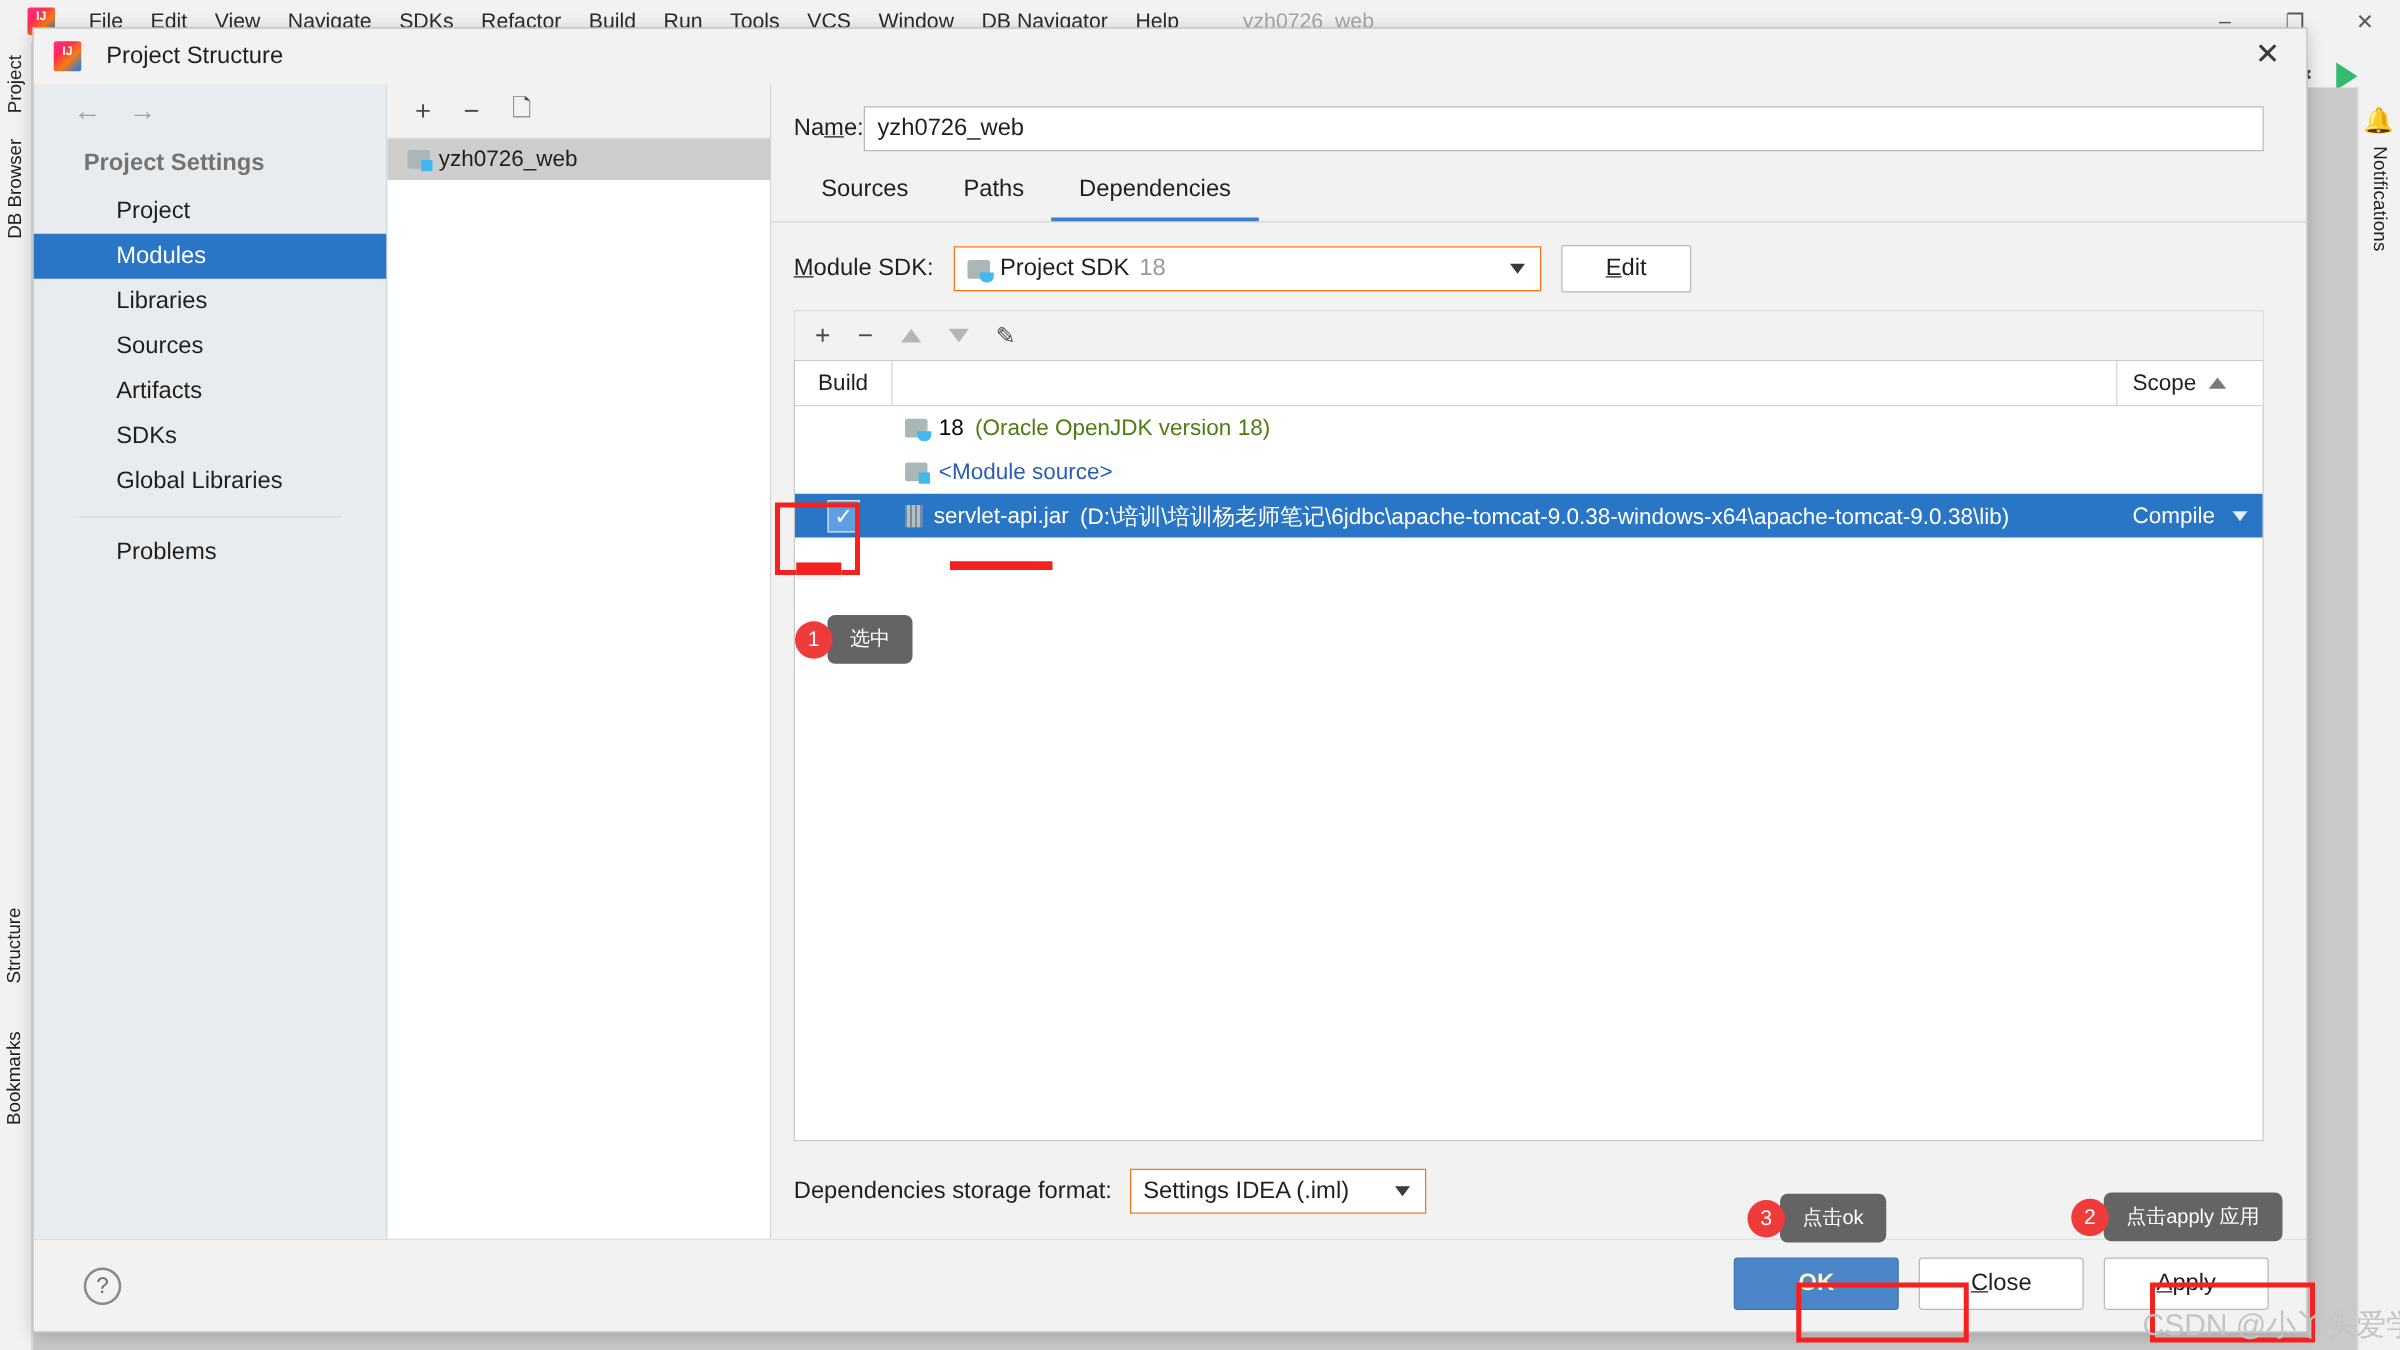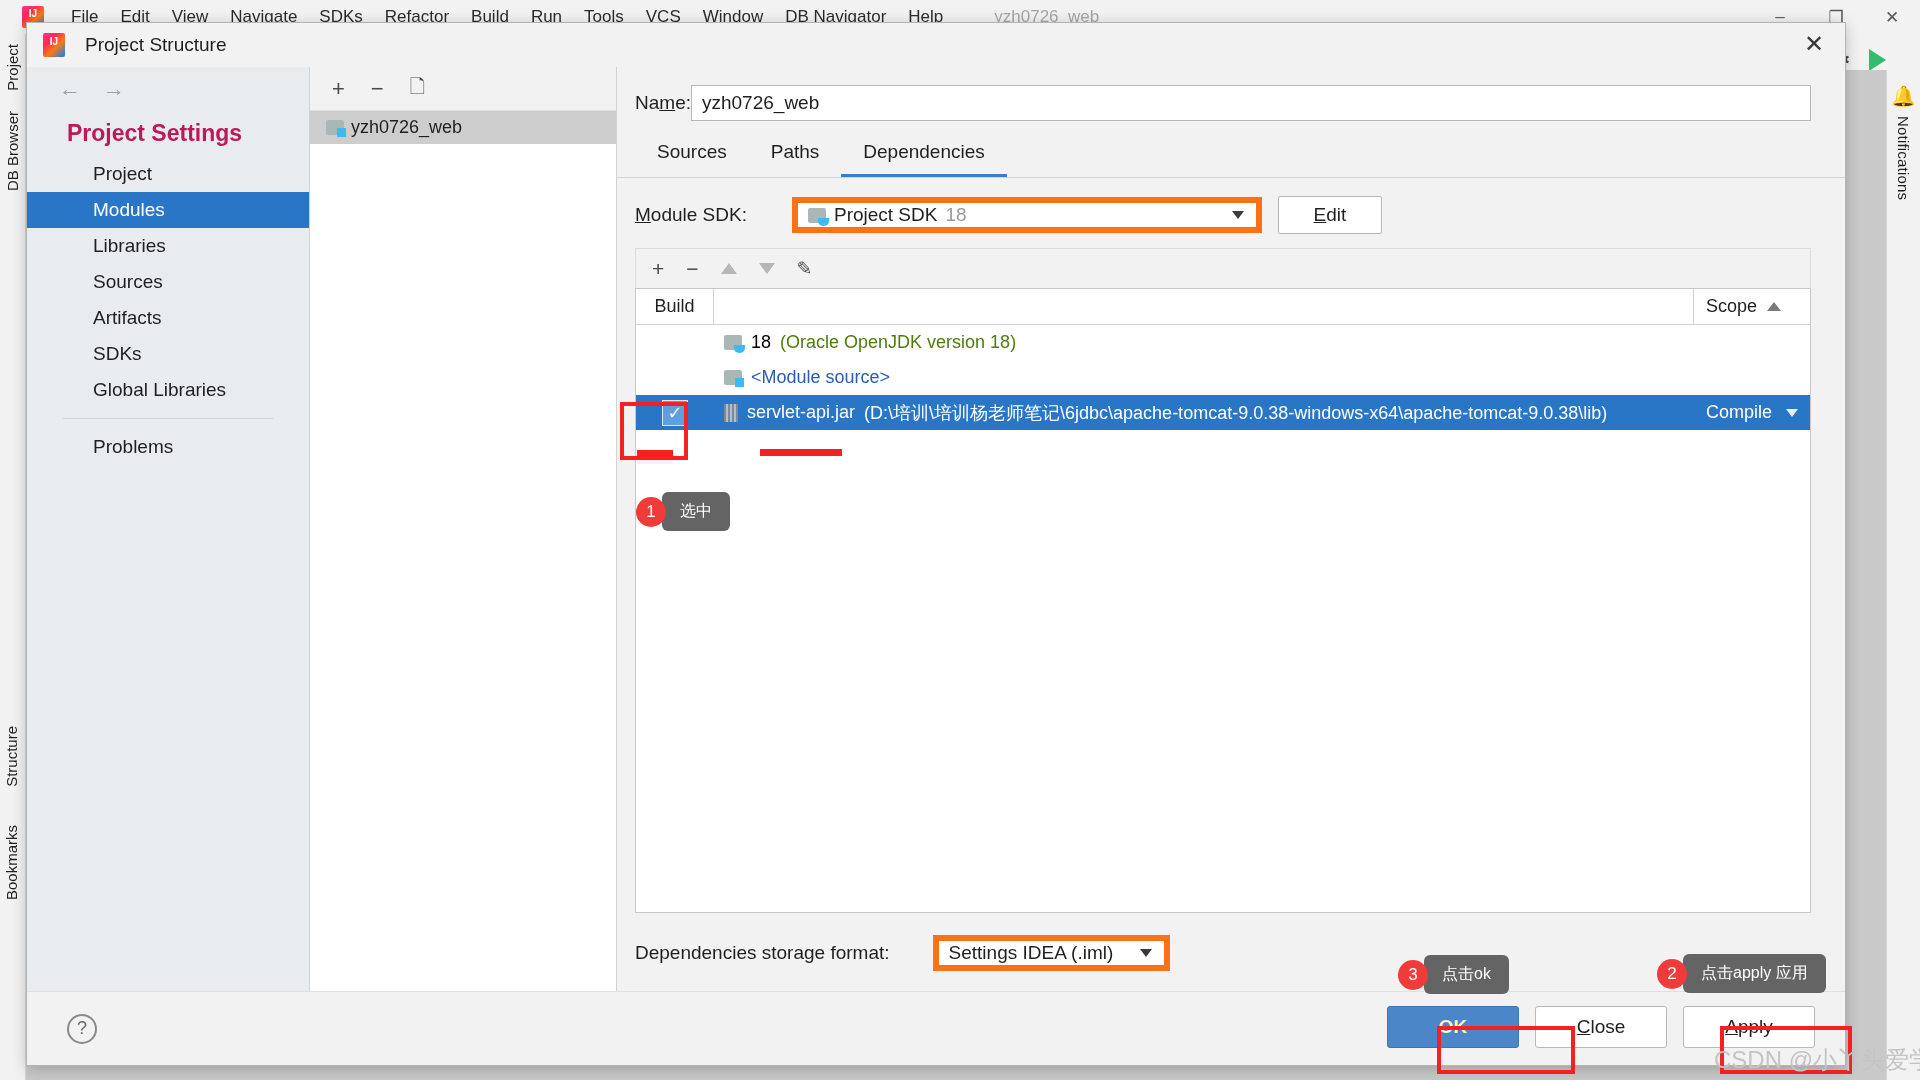--- a/index.html
+++ b/index.html
@@ -103,21 +103,21 @@
   
   .settings-pane {
     width: 283px; background: #e8ecef; border-right: 1px solid #cfd3d6;
     display: flex; flex-direction: column; flex: none;
   }
   .nav-arrows {
     height: 44px; display: flex; align-items: center; gap: 22px;
     padding-left: 32px; color: #9aa0a6; font-size: 22px;
   }
   .set-group {
-    font-weight: bold; font-size: 23px; color: #be185d;
+    font-weight: bold; font-size: 19px; color: #737373;
     padding: 9px 0 9px 40px;
   }
   .set-item {
     font-size: 19px; color: #1f1f1f; padding: 7px 0 7px 66px;
   }
   .set-item.active { background: #2a76c6; color: #ffffff; }
   .set-sep { height: 1px; background: #d2d7da; margin: 10px 36px 10px 36px; }
 
   
   .modules-pane {
@@ -163,23 +163,23 @@
     font-size: 19px; color: #1f1f1f; padding: 10px 22px 11px 22px;
     border-bottom: 3px solid transparent;
   }
   .tab.active { border-bottom-color: #3d7cc9; }
 
   .dep-area { flex: 1; display: flex; flex-direction: column; padding: 0 34px 0 18px; min-height: 0; }
 
   .sdk-row { display: flex; align-items: center; gap: 16px; padding: 18px 0 14px 0; }
   .sdk-label { font-size: 19px; color: #1f1f1f; }
   .combo {
-    height: 36px; background: #fff; border: 6px solid #f97316;
+    height: 36px; background: #fff; border: 1px solid #f97316;
     display: flex; align-items: center; padding: 0 10px; gap: 8px;
-    font-size: 19px; color: #1f1f1f; position: relative; margin-left: 29px;
+    font-size: 19px; color: #1f1f1f; position: relative;
   }
   .combo .caret {
     position: absolute; right: 12px; top: 50%; transform: translateY(-50%);
     width: 0; height: 0; border-left: 6px solid transparent;
     border-right: 6px solid transparent; border-top: 8px solid #3a3a3a;
   }
   .sdk-combo { width: 470px; }
   .sdk-ver { color: #9a9a9a; }
   .btn {
     height: 38px; min-width: 104px; background: #fff; border: 1px solid #b8b8b8;

